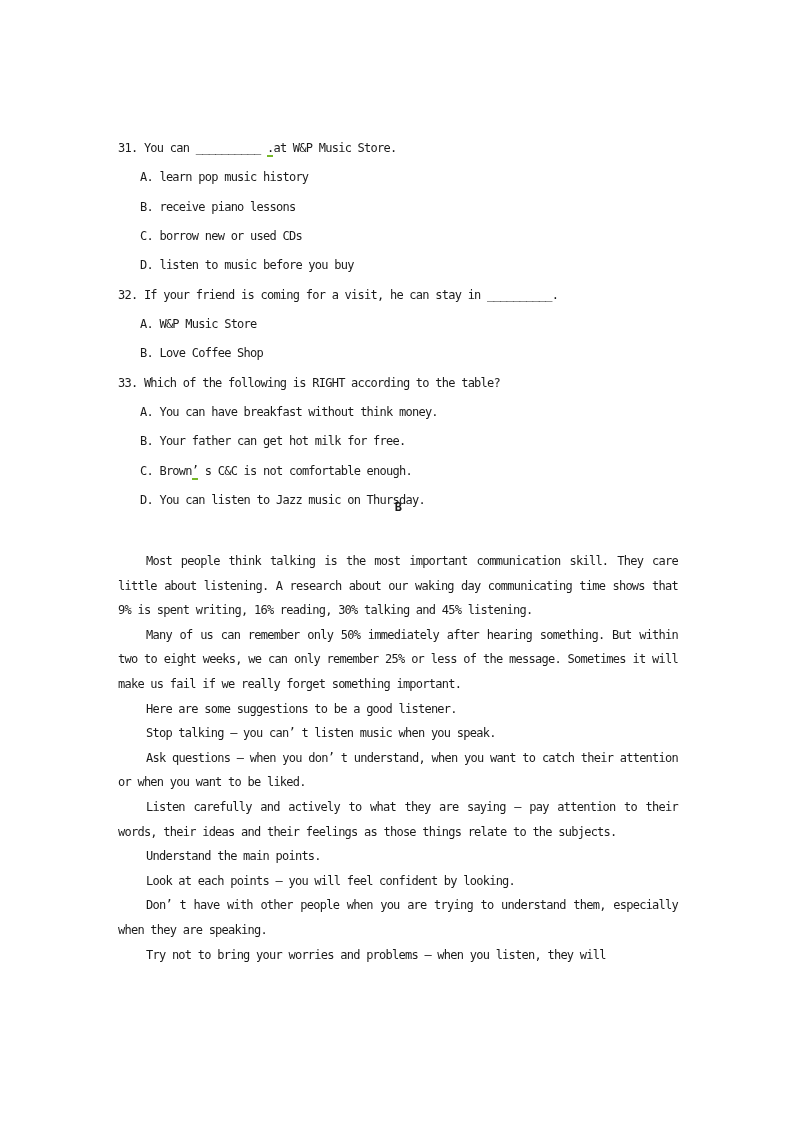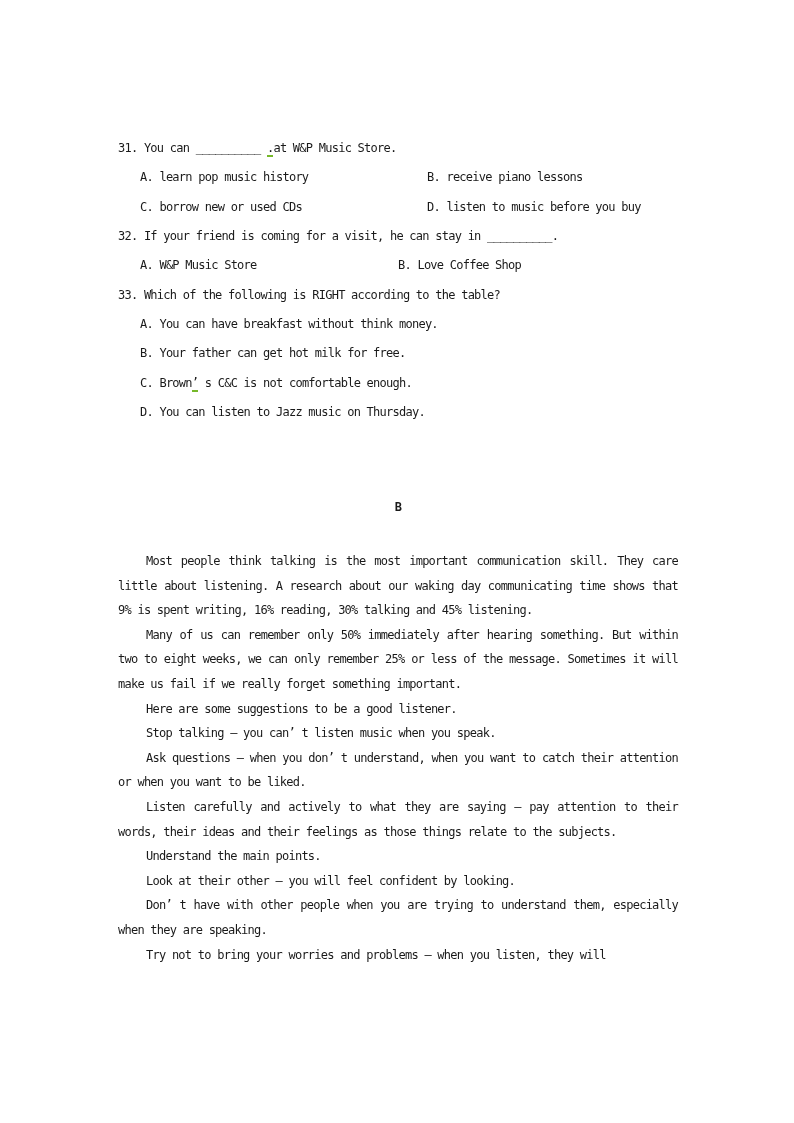--- a/index.html
+++ b/index.html
@@ -24,20 +24,21 @@
     left: 118px;
     top: 134px;
     width: 600px;
   }
   .q-line {
     line-height: 29.35px;
     white-space: pre;
   }
   .opt-indent {
     padding-left: 22px;
+    flex-direction: column;
   }
   .cols {
     display: flex;
   }
   .col-left { display: inline-block; }
   .w287 { width: 287px; }
   .w258 { width: 258px; }
   .proofed {
     border-bottom: 2px solid #76b82a;
   }
@@ -90,18 +91,18 @@
 
   <div class="section-b">
     <div class="sec-heading">B</div>
     <p class="para">Most people think talking is the most important communication skill. They care little about listening. A research about our waking day communicating time shows that 9% is spent writing, 16% reading, 30% talking and 45% listening.</p>
     <p class="para">Many of us can remember only 50% immediately after hearing something. But within two to eight weeks, we can only remember 25% or less of the message. Sometimes it will make us fail if we really forget something important.</p>
     <p class="para">Here are some suggestions to be a good listener.</p>
     <p class="para">Stop talking — you can’ t listen music when you speak.</p>
     <p class="para">Ask questions — when you don’ t understand, when you want to catch their attention or when you want to be liked.</p>
     <p class="para">Listen carefully and actively to what they are saying — pay attention to their words, their ideas and their feelings as those things relate to the subjects.</p>
     <p class="para">Understand the main points.</p>
-    <p class="para">Look at their other — you will feel confident by looking.</p>
+    <p class="para">Look at each points — you will feel confident by looking.</p>
     <p class="para">Don’ t have with other people when you are trying to understand them, especially when they are speaking.</p>
     <p class="para">Try not to bring your worries and problems — when you listen, they will</p>
   </div>
 
 </div>
 
 </body></html>

